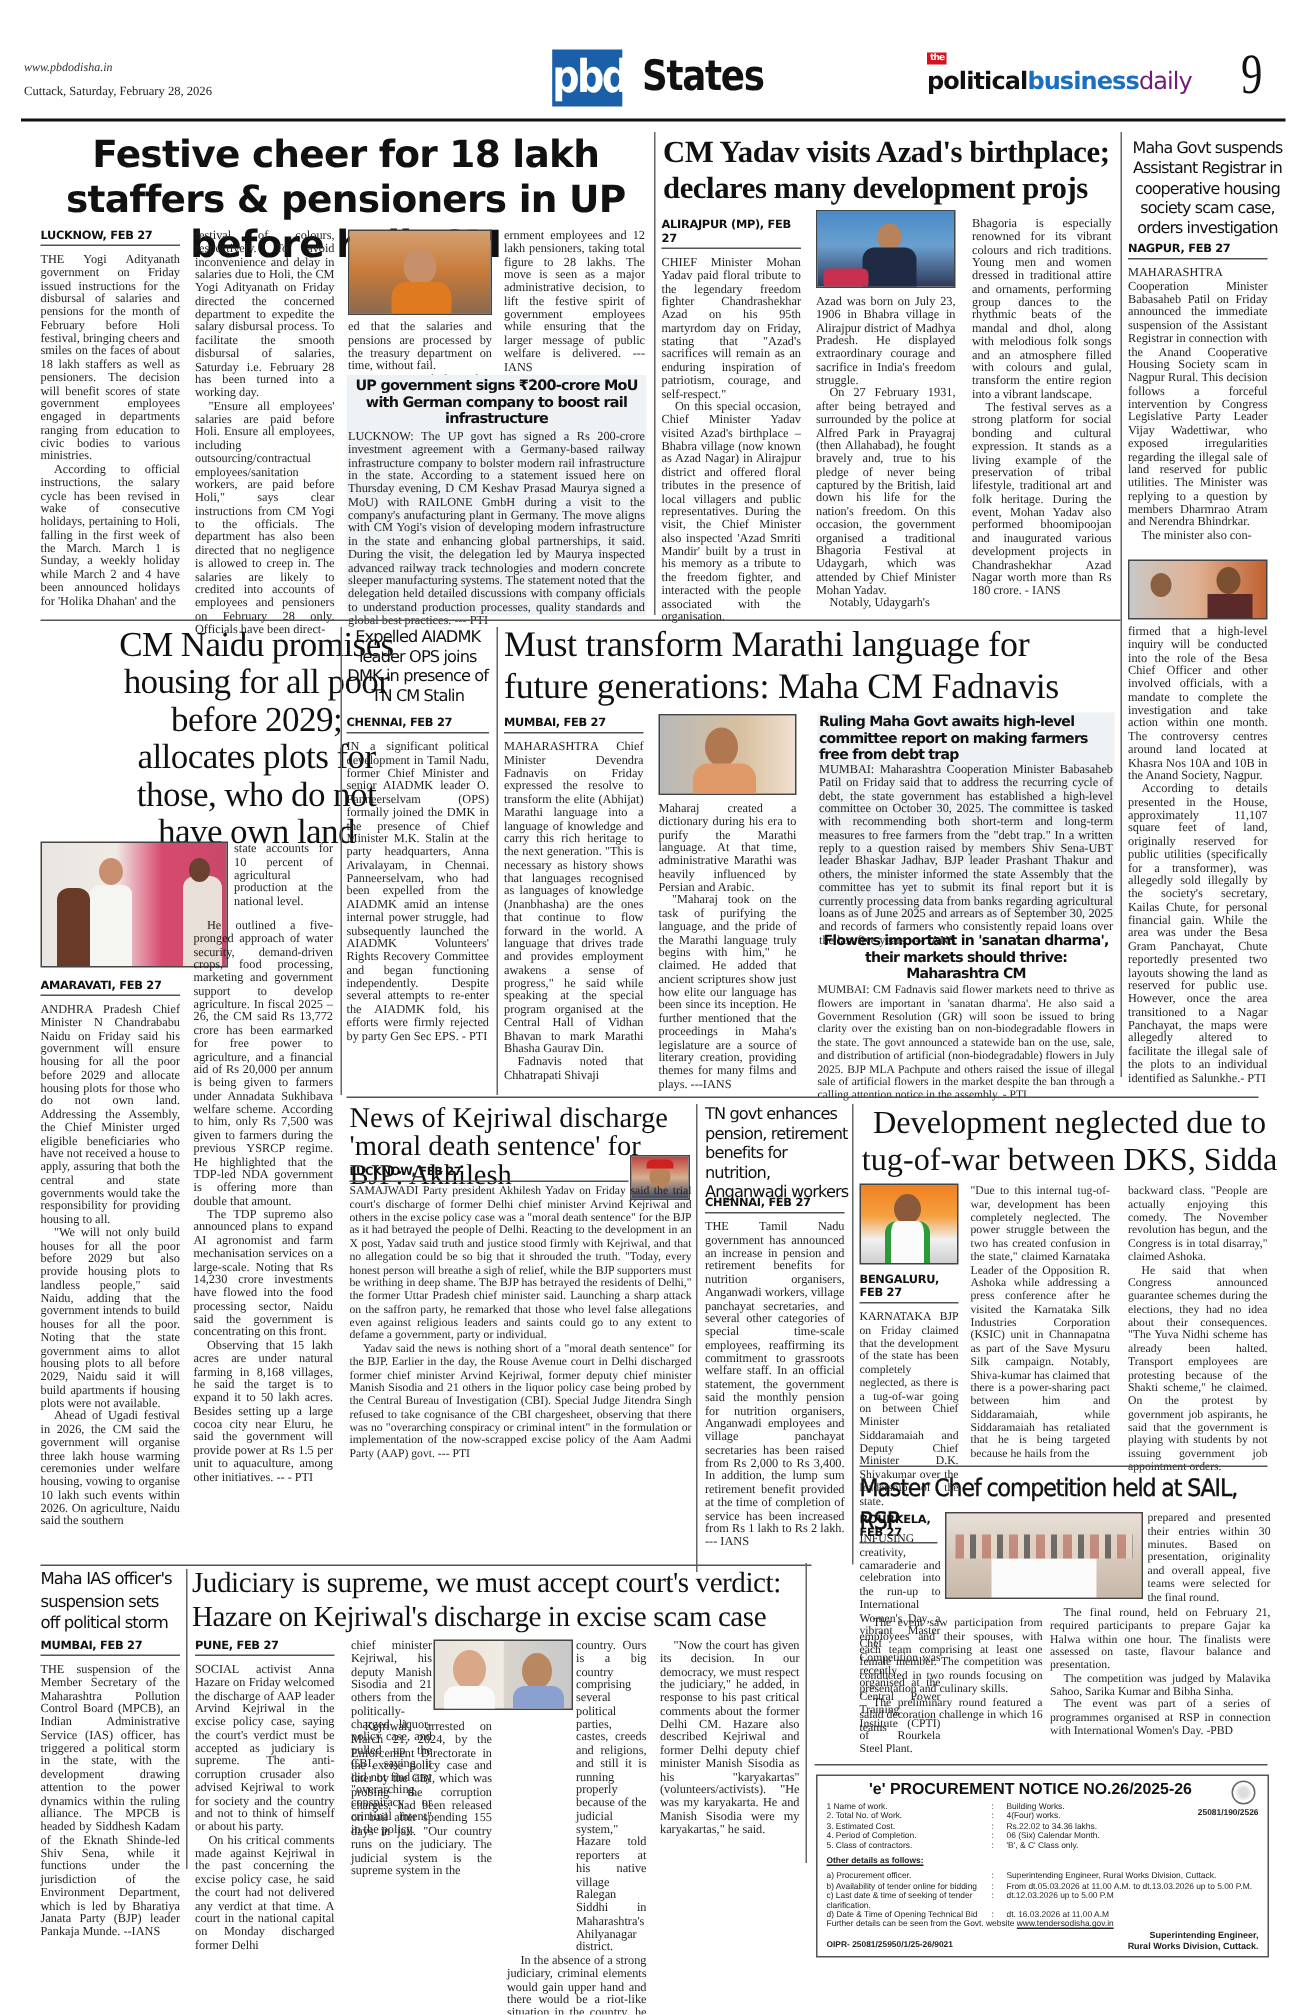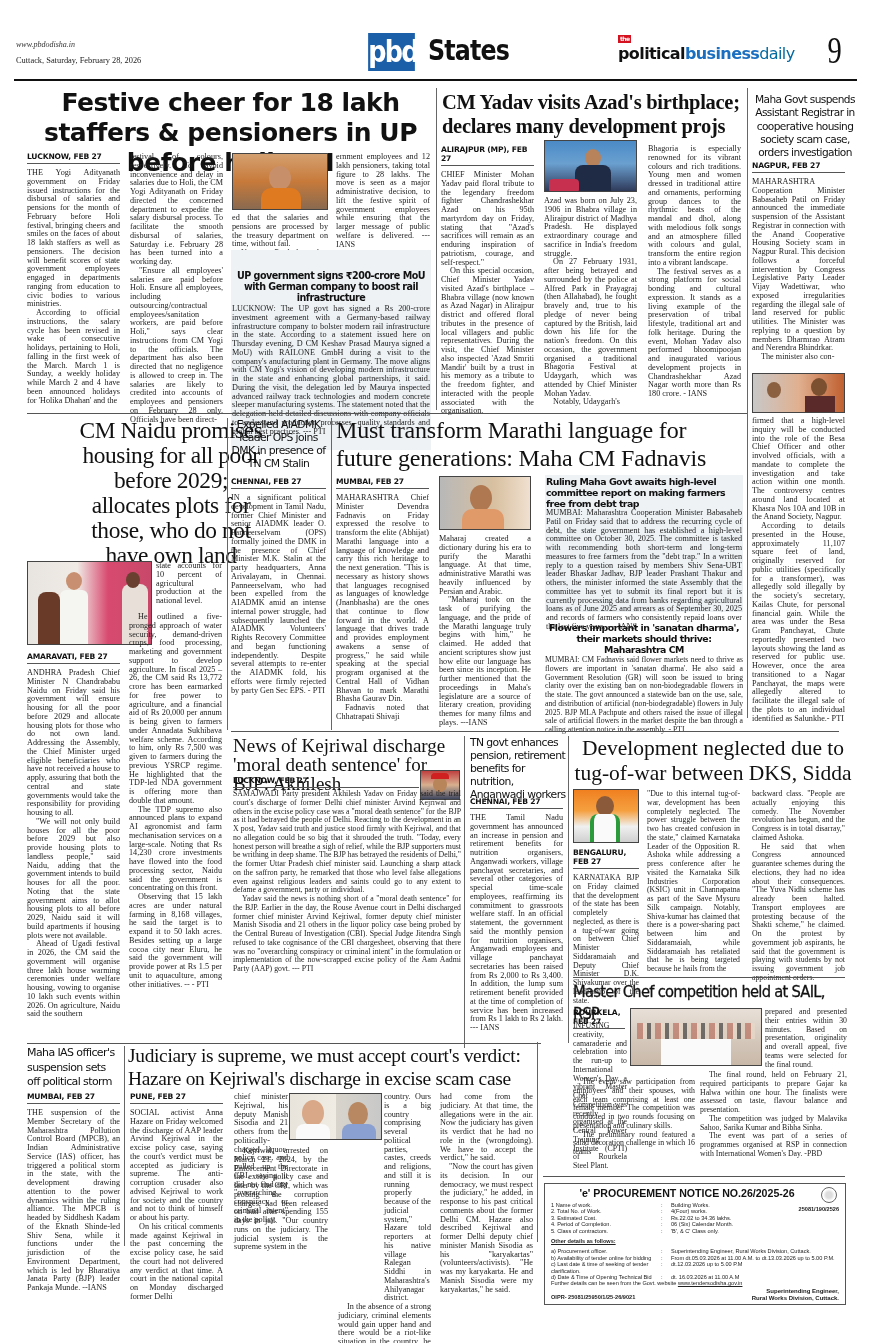--- a/index.html
+++ b/index.html
@@ -25,21 +25,21 @@
 
 <div class="abs" style="left:0;top:0;width:870px;height:80px;">
   <div class="abs" style="left:16px;top:40px;font-size:8px;font-style:italic;color:#333;">www.pbdodisha.in</div>
   <div class="abs" style="left:16px;top:56px;font-size:8.4px;color:#222;">Cuttack, Saturday, February 28, 2026</div>
   <div class="abs" style="left:364px;top:33px;width:55px;height:38px;background:#1b5fa8;color:#fff;font-family:'DejaVu Sans',sans-serif;font-weight:bold;font-size:30px;line-height:38px;text-align:center;letter-spacing:-2px;transform:scaleX(0.85);">
     <span>pbd</span>
   </div>
   <div class="abs" style="left:428px;top:34px;font-family:'DejaVu Sans',sans-serif;font-weight:bold;font-size:28px;letter-spacing:-1px;color:#111;transform:scaleX(0.85);transform-origin:left;">States</div>
   <div class="abs" style="left:618px;top:44px;font-family:'DejaVu Sans',sans-serif;font-weight:bold;font-size:16px;letter-spacing:-0.6px;">
     <span style="position:absolute;top:-9px;left:0;background:#d5121f;color:#fff;font-size:6px;padding:0 2px;line-height:8px;">the</span>
-    <span style="color:#111;">political</span><span style="color:#1b6fc0;">business</span><span style="color:#0369a1;font-weight:normal;margin-top:15px;">daily</span>
+    <span style="color:#111;">political</span><span style="color:#1b6fc0;">business</span><span style="color:#701a75;font-weight:normal;margin-top:15px;">daily</span>
   </div>
   <div class="abs" style="left:825px;top:28px;font-size:38px;font-family:'Liberation Serif',serif;color:#111;transform:scaleX(0.75);">9</div>
   <div class="hr" style="left:14px;top:79px;width:843px;height:2px;background:#111;"></div>
 </div>
 
 <div class="abs hsans" style="left:28px;top:88px;width:405px;font-size:25px;line-height:30px;text-align:center;">Festive cheer for 18 lakh staffers &amp; pensioners in UP before holi: CM</div>
 <div class="abs" style="left:27px;top:152px;width:93px;">
   <div class="dl">LUCKNOW, FEB 27</div>
   <div class="txt">
       <p class="first">THE Yogi Adityanath government on Friday issued instructions for the disbursal of salaries and pensions for the month of February before Holi festival, bringing cheers and smiles on the faces of about 18 lakh staffers as well as pensioners. The decision will benefit scores of state government employees engaged in departments ranging from education to civic bodies to various ministries.</p>
@@ -54,21 +54,21 @@
   <div style="position:absolute;left:36px;top:12px;width:22px;height:24px;border-radius:50%;background:#c8906a;"></div>
   <div style="position:absolute;left:28px;top:34px;width:40px;height:24px;border-radius:10px 10px 0 0;background:#e07a20;"></div>
 </div>
 <div class="abs txt" style="left:232px;top:214px;width:96px;">
     <p class="first">ed that the salaries and pensions are processed by the treasury department on time, without fail.</p>
     <p>Uttar Pradesh has currently about 18 lakh gov-</p>
   </div>
 <div class="abs txt" style="left:336px;top:153px;width:94px;">
     <p class="first">ernment employees and 12 lakh pensioners, taking total figure to 28 lakhs. The move is seen as a major administrative decision, to lift the festive spirit of government employees while ensuring that the larger message of public welfare is delivered. --- IANS</p>
   </div>
-<div class="abs box" style="left:231px;top:250px;width:200px;height:200px;padding:20px 1px;">
+<div class="abs box" style="left:231px;top:250px;width:200px;height:160px;padding:2px 1px;">
   <div class="hsans" style="font-size:9.6px;line-height:11px;text-align:center;">UP government signs ₹200-crore MoU with German company to boost rail infrastructure</div>
   <div class="txt" style="margin-top:2px;">
       <p class="first">LUCKNOW: The UP govt has signed a Rs 200-crore investment agreement with a Germany-based railway infrastructure company to bolster modern rail infrastructure in the state. According to a statement issued here on Thursday evening, D CM Keshav Prasad Maurya signed a MoU) with RAILONE GmbH during a visit to the company's anufacturing plant in Germany. The move aligns with CM Yogi's vision of developing modern infrastructure in the state and enhancing global partnerships, it said. During the visit, the delegation led by Maurya inspected advanced railway track technologies and modern concrete sleeper manufacturing systems. The statement noted that the delegation held detailed discussions with company officials to understand production processes, quality standards and global best practices. --- PTI</p>
     </div>
 </div>
 <div class="vr" style="left:436px;top:88px;height:322px;"></div>
 
 <div class="abs hserifn" style="left:442px;top:90px;width:302px;font-size:20.5px;line-height:24px;font-weight:bold;letter-spacing:-0.3px;">CM Yadav visits Azad's birthplace; declares many development projs</div>
 <div class="abs" style="left:441px;top:145px;width:93px;">
   <div class="dl">ALIRAJPUR (MP), FEB 27</div>
@@ -335,19 +335,18 @@
   <div style="position:absolute;left:6px;top:30px;width:34px;height:17px;background:#fafafa;border-radius:8px 8px 0 0;"></div>
   <div style="position:absolute;left:58px;top:8px;width:20px;height:24px;border-radius:50%;background:#b88862;"></div>
   <div style="position:absolute;left:52px;top:30px;width:34px;height:17px;background:#8aa0d0;border-radius:8px 8px 0 0;"></div>
 </div>
 <div class="abs txt" style="left:385px;top:1093px;width:42px;letter-spacing:1.5px;"></div>
 <div class="abs txt" style="left:338px;top:1093px;width:93px;">
     <p class="first" style="padding-left:46px;text-indent:0;">country. Ours is a big country comprising several political parties, castes, creeds and religions, and still it is running properly because of the judicial system," Hazare told reporters at his native village Ralegan Siddhi in Maharashtra's Ahilyanagar district.</p>
     <p>In the absence of a strong judiciary, criminal elements would gain upper hand and there would be a riot-like situation in the country, he said. "Whatever I had said about Arvind Kejriwal regarding his involvement in the case was before any decision</p>
   </div>
 <div class="abs txt" style="left:440px;top:1093px;width:93px;">
-    <p class="first">had come from the judiciary. At that time, the allegations were in the air. Now the judiciary has given its verdict that he had no role in the (wrongdoing). We have to accept the verdict," he said.</p>
     <p>"Now the court has given its decision. In our democracy, we must respect the judiciary," he added, in response to his past critical comments about the former Delhi CM. Hazare also described Kejriwal and former Delhi deputy chief minister Manish Sisodia as his "karyakartas" (volunteers/activists). "He was my karyakarta. He and Manish Sisodia were my karyakartas," he said.</p>
   </div>
 <div class="abs txt" style="left:234px;top:1147px;width:94px;">
     <p>Kejriwal, arrested on March 21, 2024, by the Enforcement Directorate in the excise policy case and later by the CBI, which was probing the corruption charges, had been released on bail after spending 155 days in jail. "Our country runs on the judiciary. The judicial system is the supreme system in the</p>
   </div>
 <div class="vr" style="left:537px;top:1042px;height:200px;"></div>
 
 </body></html>

